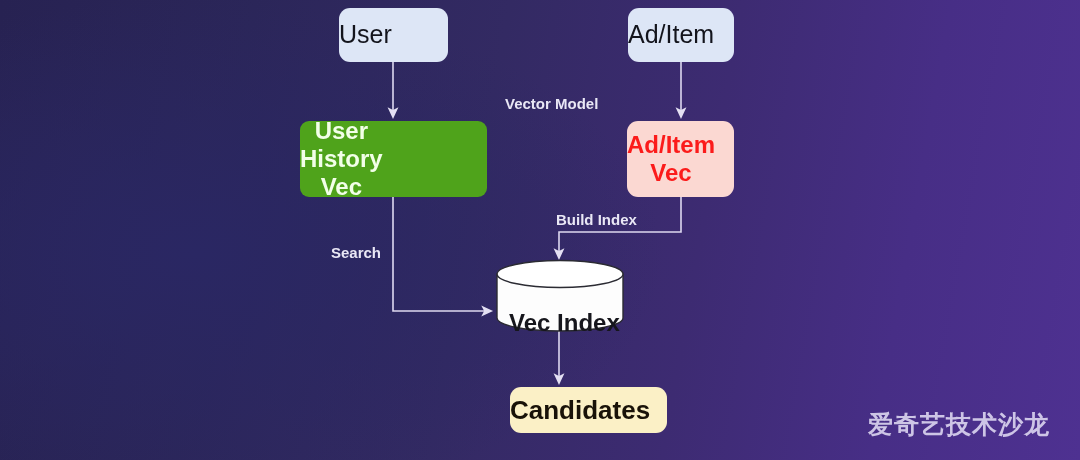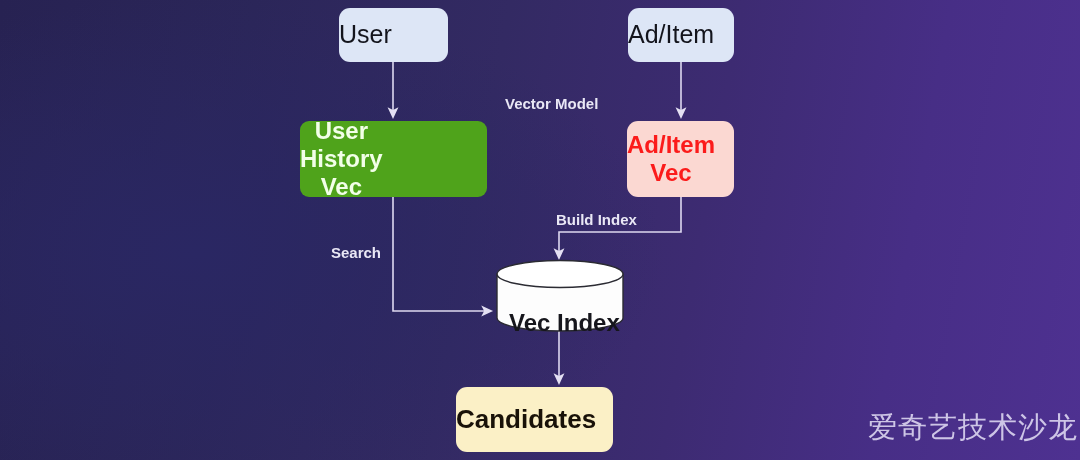--- a/index.html
+++ b/index.html
@@ -74,22 +74,22 @@
     position: absolute;
     color: #16161c;
     font-size: 24px;
     font-weight: bold;
     white-space: nowrap;
     z-index: 4;
   }
   .watermark {
     position: absolute;
     color: #d9d2ee;
-    font-size: 29px;
-    font-weight: normal;
+    font-size: 25px;
+    font-weight: bold;
     letter-spacing: 1px;
     white-space: nowrap;
     opacity: 0.92;
     z-index: 5;
     font-family: "DejaVu Sans", sans-serif;
   }
 </style>
 </head>
 <body>
 
@@ -131,21 +131,21 @@
   </div>
 
   <div class="node node-aditemvec" style="left:627px; top:121px; width:107px; height:76px;">
     <span class="multiline">Ad/Item<br>Vec</span>
   </div>
 
   <div class="cyl-label" style="left:509px; top:290px;margin-top:19px;">
     <span>Vec Index</span>
   </div>
 
-  <div class="node node-candidates" style="left:456px; top:387px; width:157px; height:65px;">
+  <div class="node node-candidates" style="left:510px; top:387px; width:157px; height:46px;">
     <span>Candidates</span>
   </div>
 
   <div class="edge-label" style="left:505px; top:95px;">
     <span>Vector Model</span>
   </div>
 
   <div class="edge-label" style="left:331px; top:244px;">
     <span>Search</span>
   </div>

